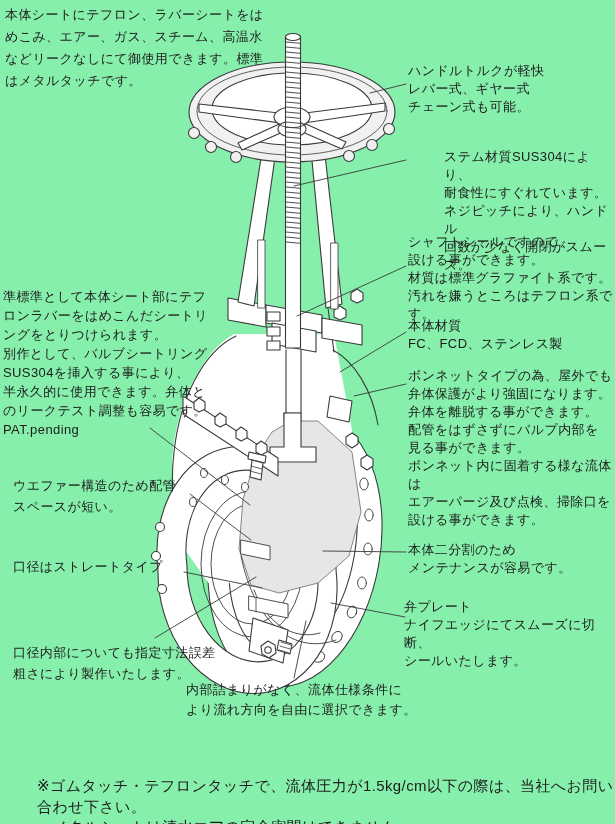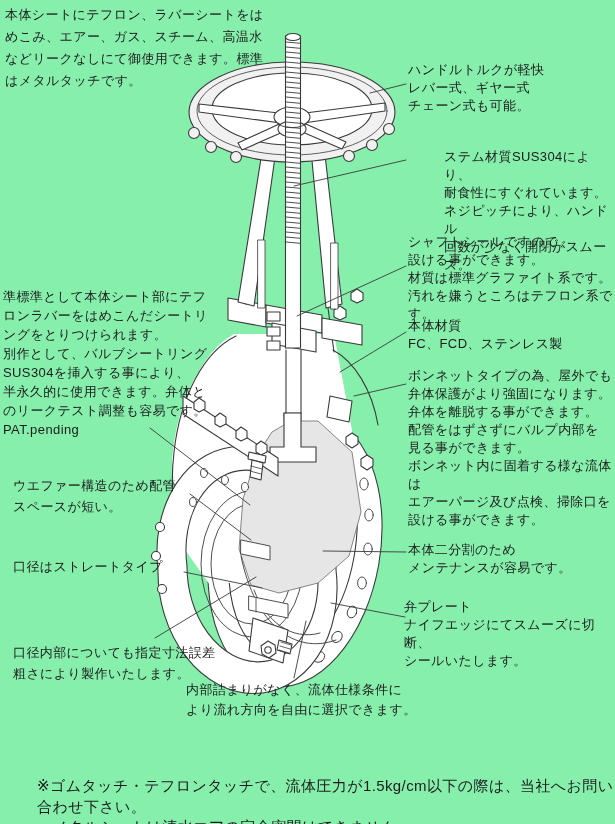--- a/index.html
+++ b/index.html
@@ -12,21 +12,21 @@
     overflow:hidden;
   }
   .note{
     position:absolute;
     white-space:pre-line;
     font-size:13px;
     line-height:18px;
     letter-spacing:0.4px;
   }
   .n-seat{left:5px;top:4px;line-height:22px;}
-  .n-handle{left:408px;top:62px;font-family:Liberation Mono, monospace;}
+  .n-handle{left:408px;top:62px;}
   .n-stem{left:424px;top:148px;margin-left:20px;}
   .n-shaft{left:408px;top:233px;}
   .n-bodymat{left:408px;top:317px;}
   .n-bonnet{left:408px;top:367px;}
   .n-twopiece{left:408px;top:541px;}
   .n-plate{left:404px;top:598px;}
   .n-semi{left:3px;top:287px;line-height:19px;}
   .n-wafer{left:13px;top:475px;line-height:21px;}
   .n-borestraight{left:13px;top:558px;}
   .n-boretol{left:13px;top:642px;line-height:21px;}

